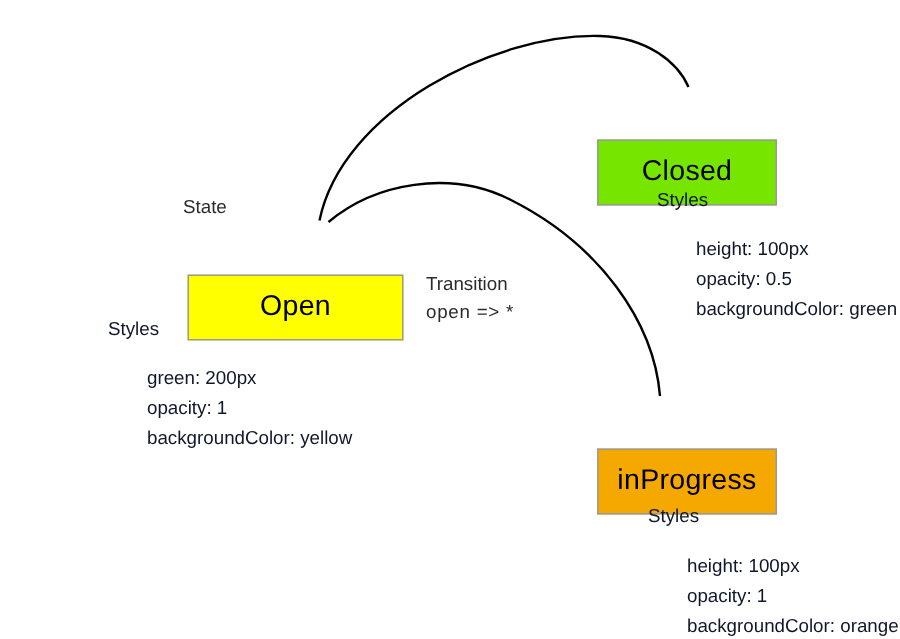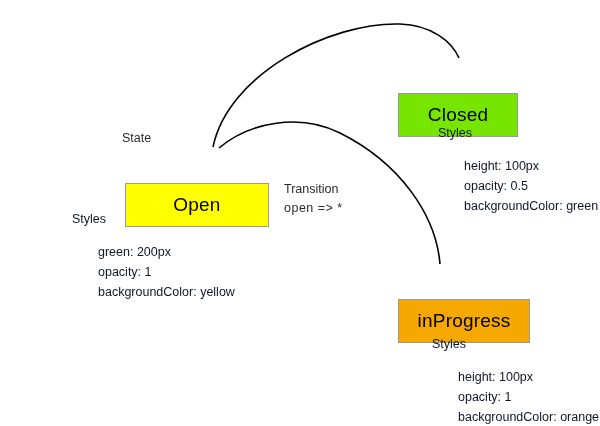--- a/index.html
+++ b/index.html
@@ -45,21 +45,21 @@
   }
   .node-closed {
     left: 398px;
     top: 60px;
     width: 120px;
     height: 44px;
   }
   .node-inprogress {
     left: 398px;
     top: 266px;
-    width: 132px;
+    width: 120px;
     height: 44px;
   }
   .caption {
     position: absolute;
     font-size: 12.5px;
     color: #2b2b2b;
     white-space: nowrap;
   }
   .label-state {
     left: 122px;

